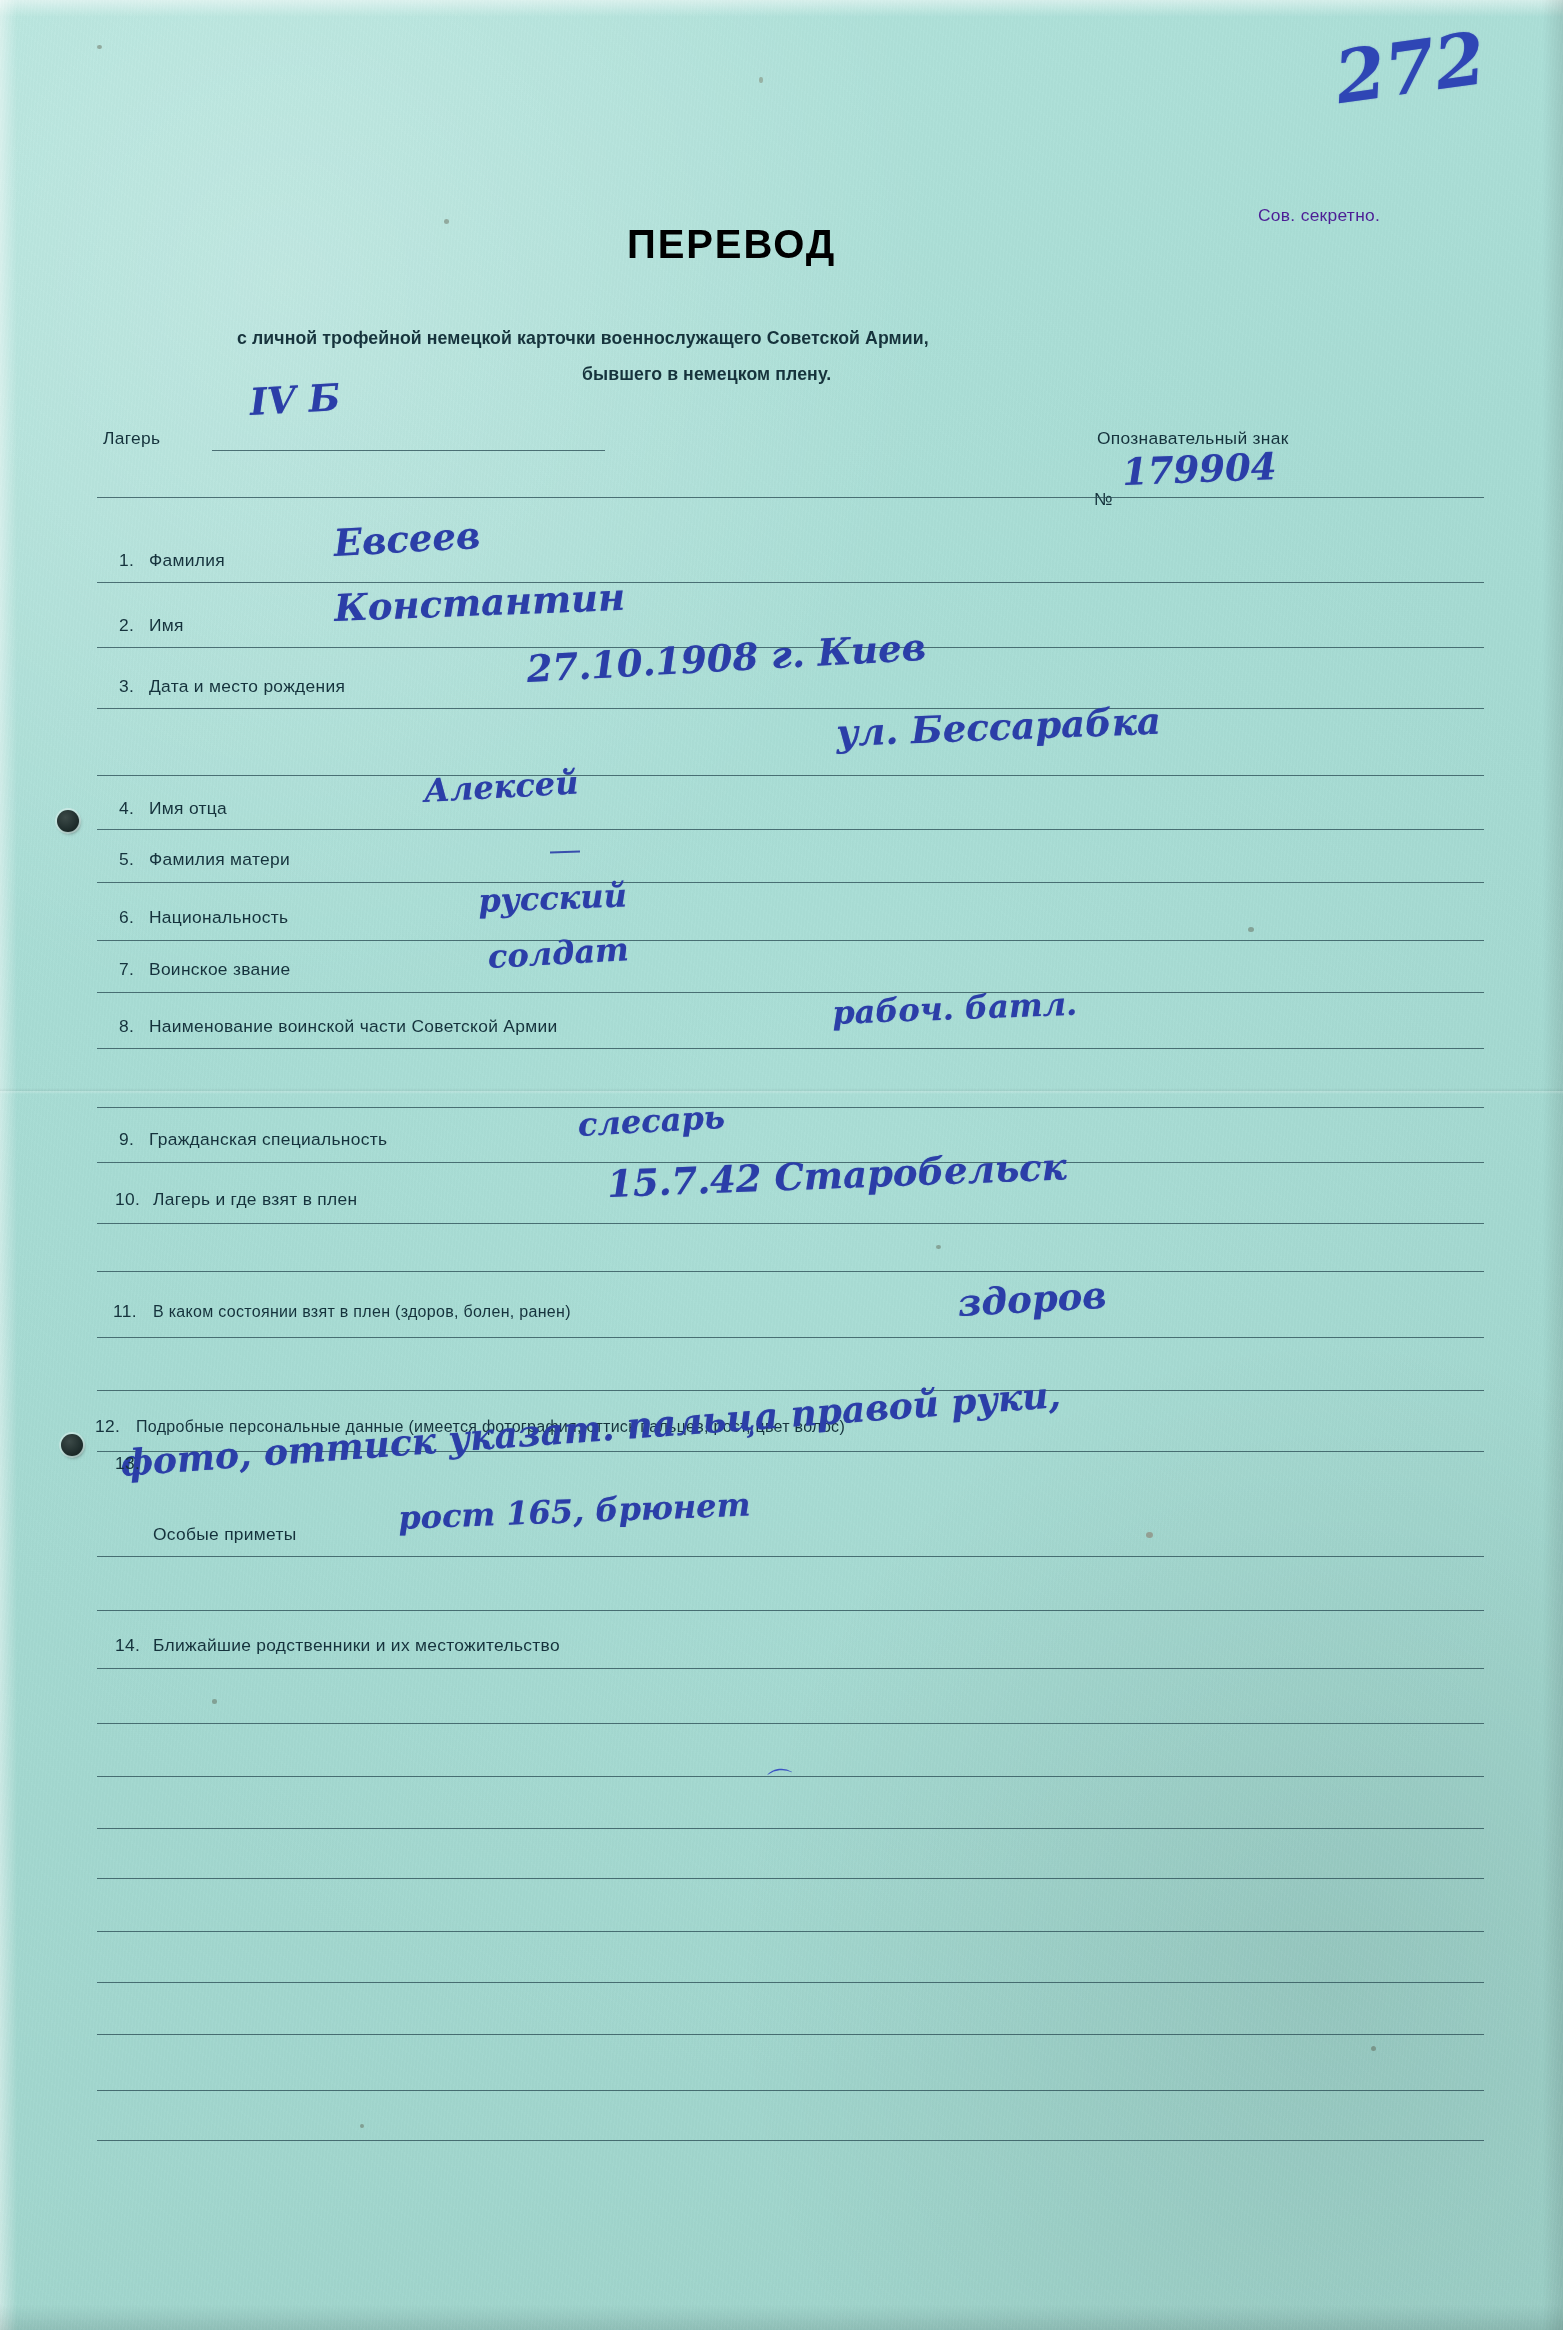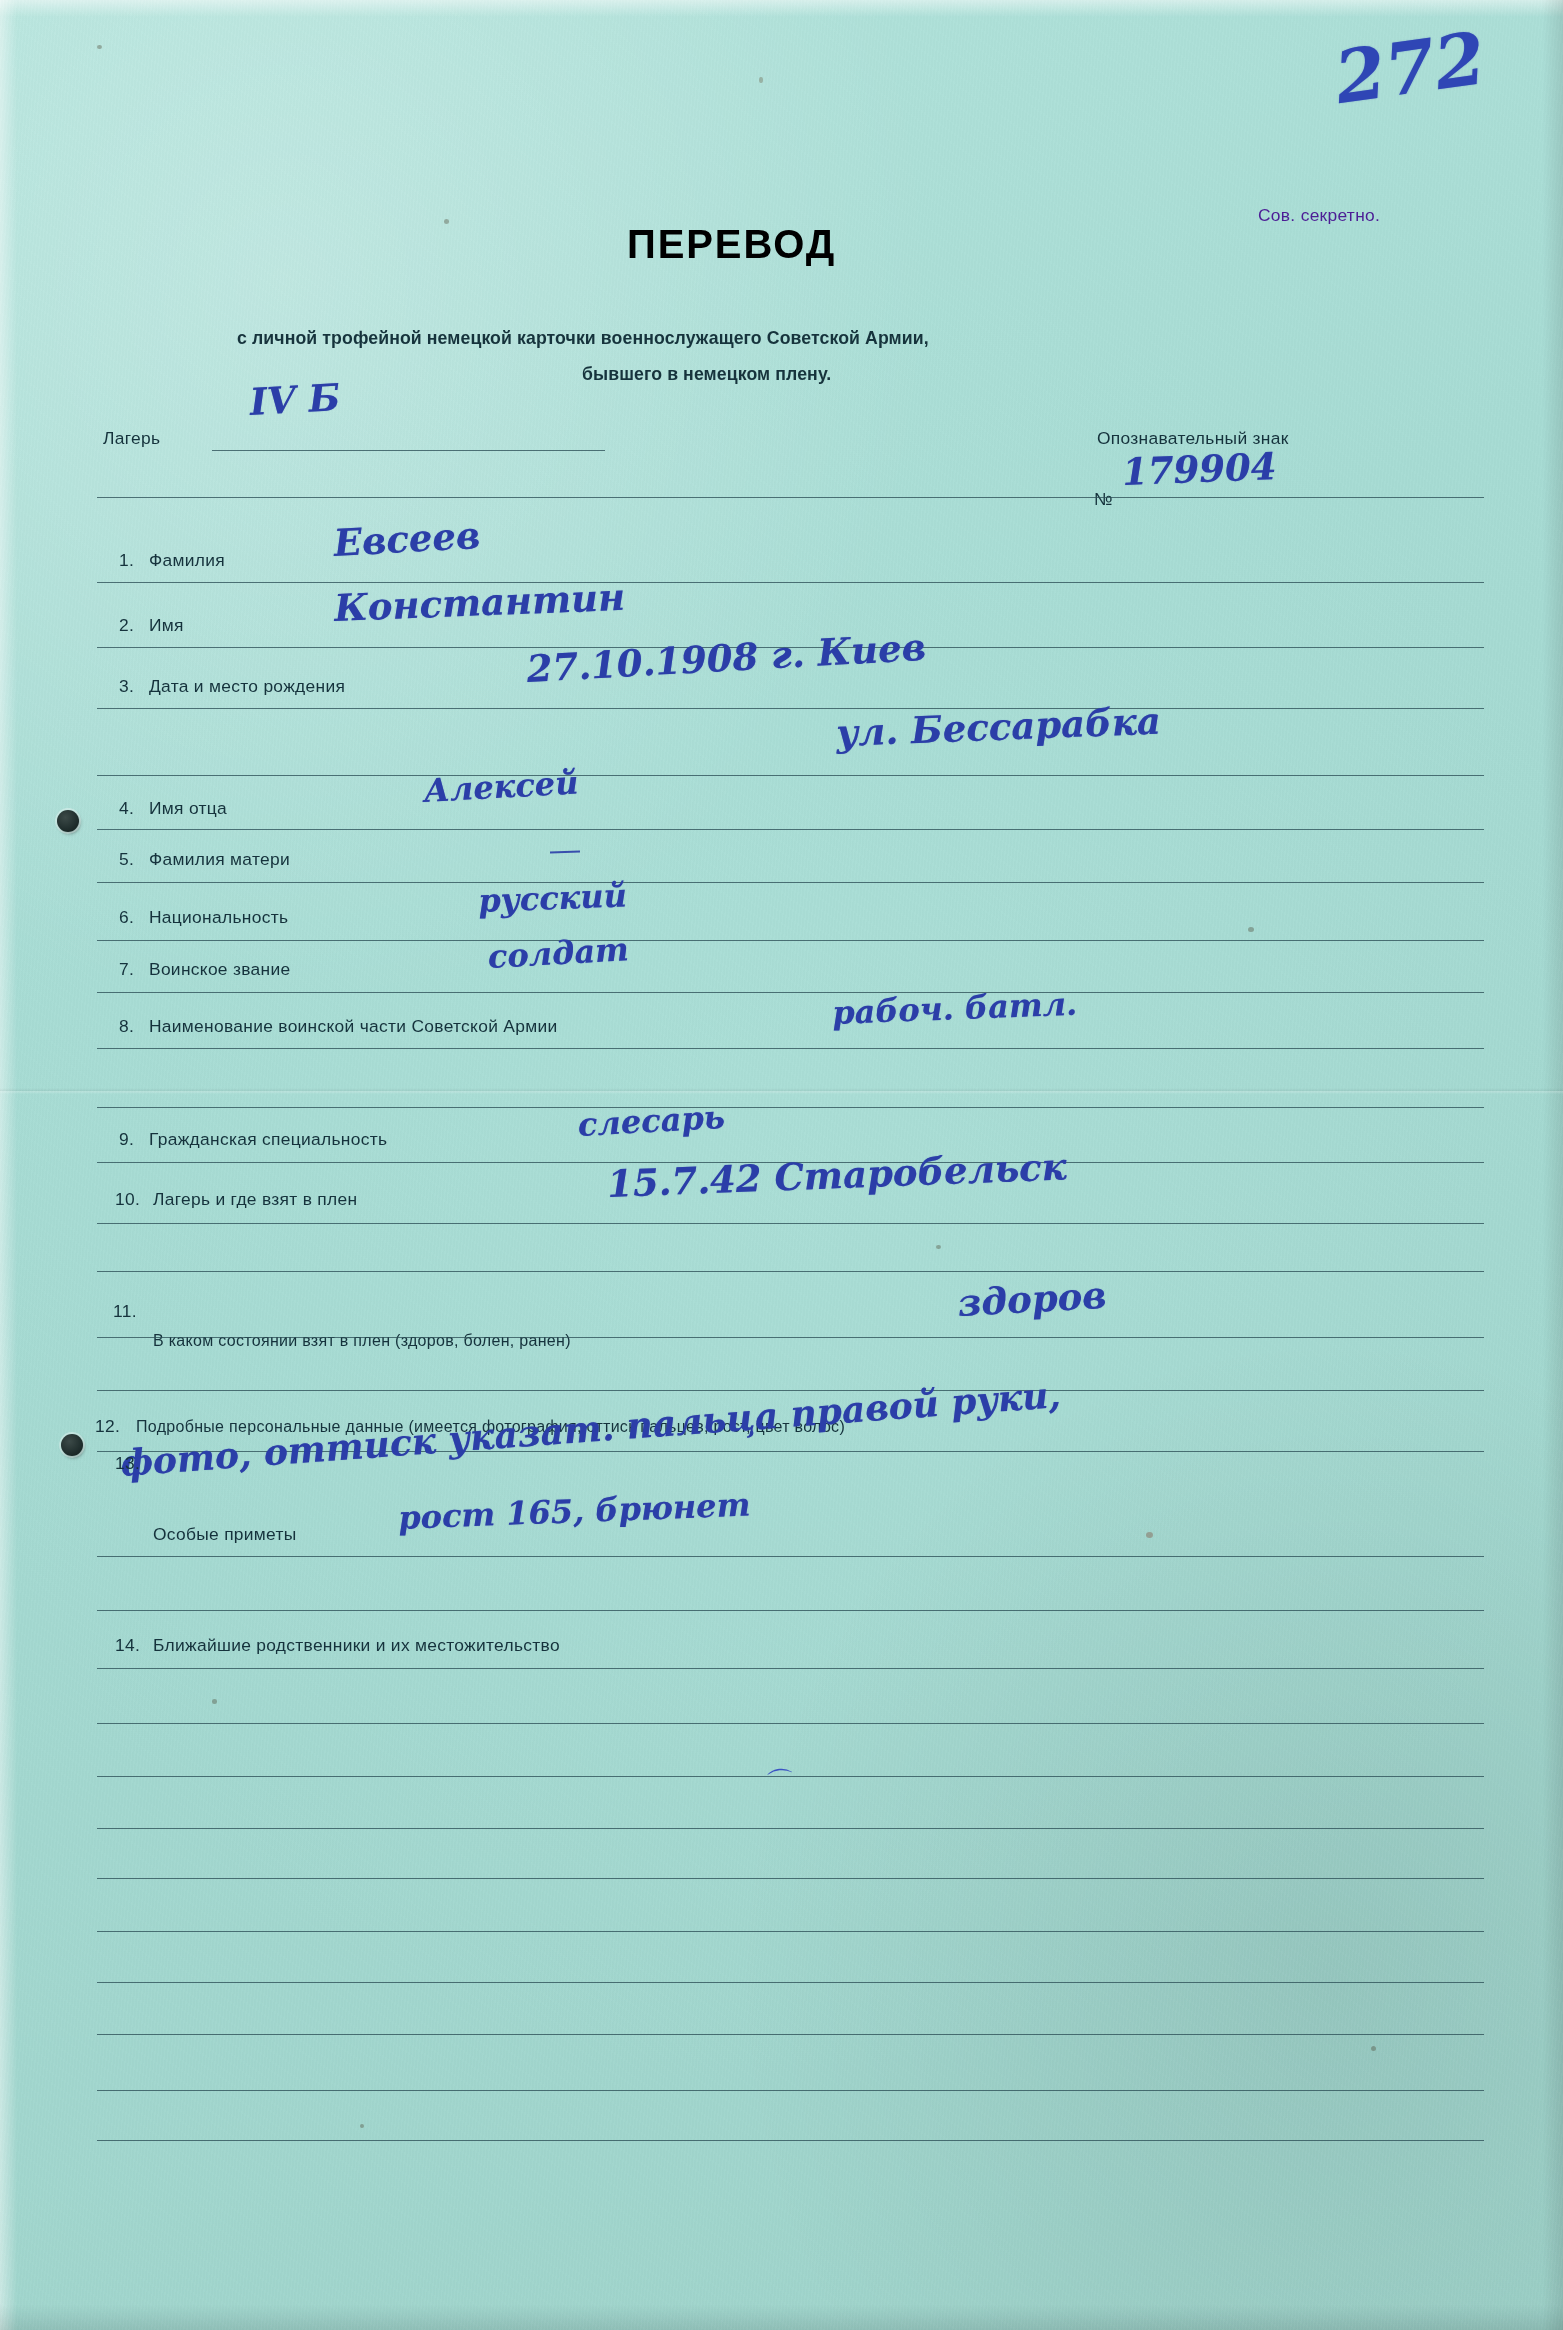--- a/index.html
+++ b/index.html
@@ -262,21 +262,21 @@
     <div class="hw med slant" style="left:579px; top:1106px;">слесарь</div>
 
     <div class="pt label" style="left:115px; top:1189px;">10.</div>
     <div class="pt label" style="left:153px; top:1189px;">Лагерь и где взят в плен</div>
     <div class="rule" style="left:97px; top:1223px; width:1387px;"></div>
     <div class="hw big slant2" style="left:608px; top:1162px;">15.7.42 Старобельск</div>
 
     <div class="rule" style="left:97px; top:1271px; width:1387px;"></div>
 
     <div class="pt label" style="left:113px; top:1301px;">11.</div>
-    <div class="pt label-sm" style="left:153px; top:1303px;margin-top:29px;">В каком состоянии взят в плен (здоров, болен, ранен)</div>
+    <div class="pt label-sm" style="left:153px; top:1303px;">В каком состоянии взят в плен (здоров, болен, ранен)</div>
     <div class="rule" style="left:97px; top:1337px; width:1387px;"></div>
     <div class="hw big slant" style="left:959px; top:1281px;">здоров</div>
 
     <div class="rule" style="left:97px; top:1390px; width:1387px;"></div>
 
     <div class="pt label" style="left:95px; top:1416px;">12.</div>
     <div class="pt label-sm" style="left:136px; top:1418px;">Подробные персональные данные  (имеется фотография, оттиск пальцев, рост, цвет волос)</div>
     <div class="rule" style="left:97px; top:1451px; width:1387px;"></div>
     <div class="hw big slant3" style="left:122px; top:1442px; font-size:36px;">фото, оттиск указат. пальца правой руки,</div>
 

